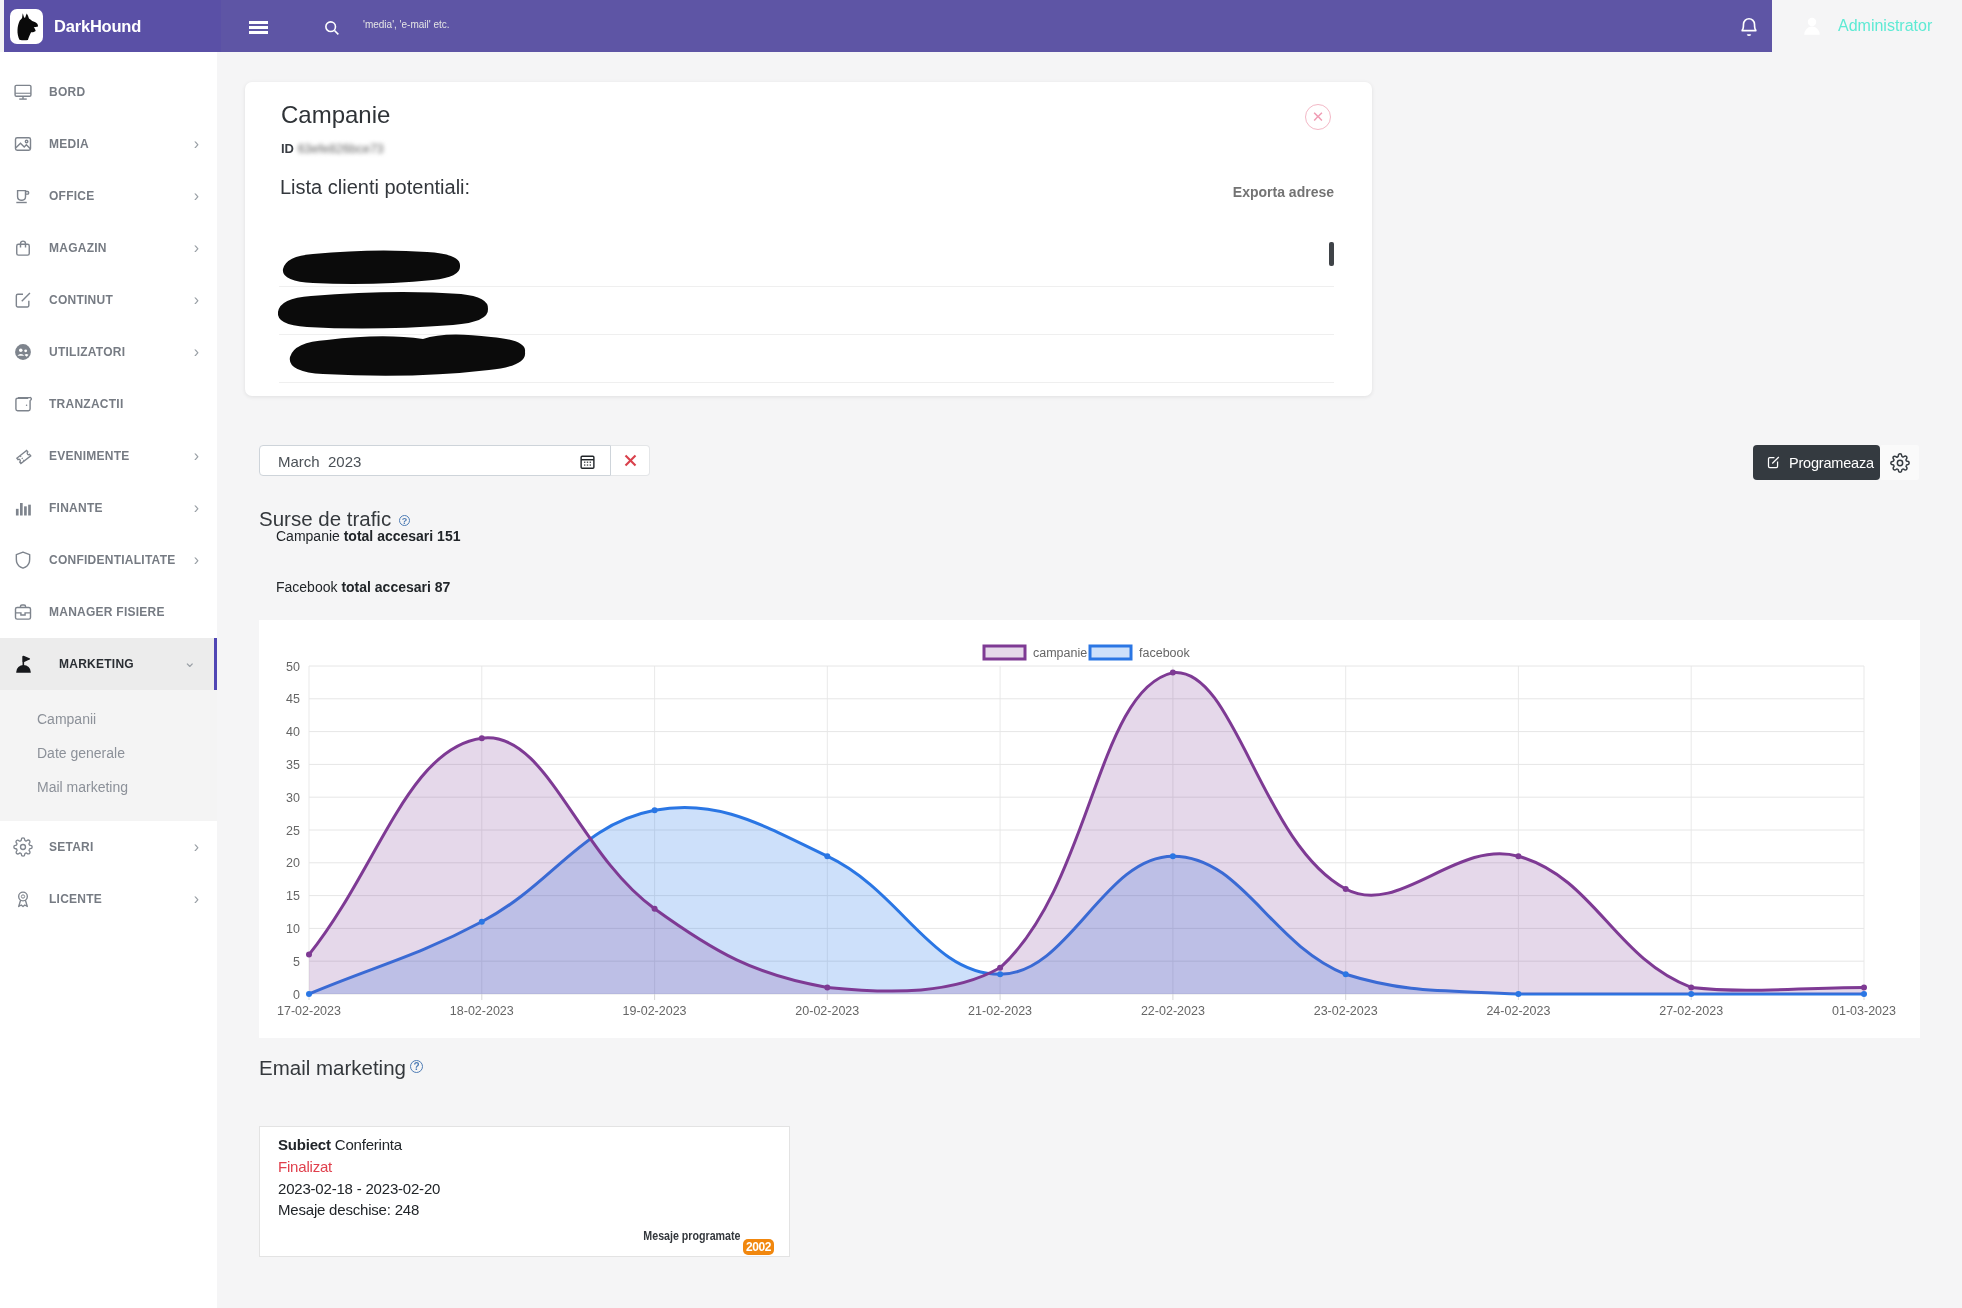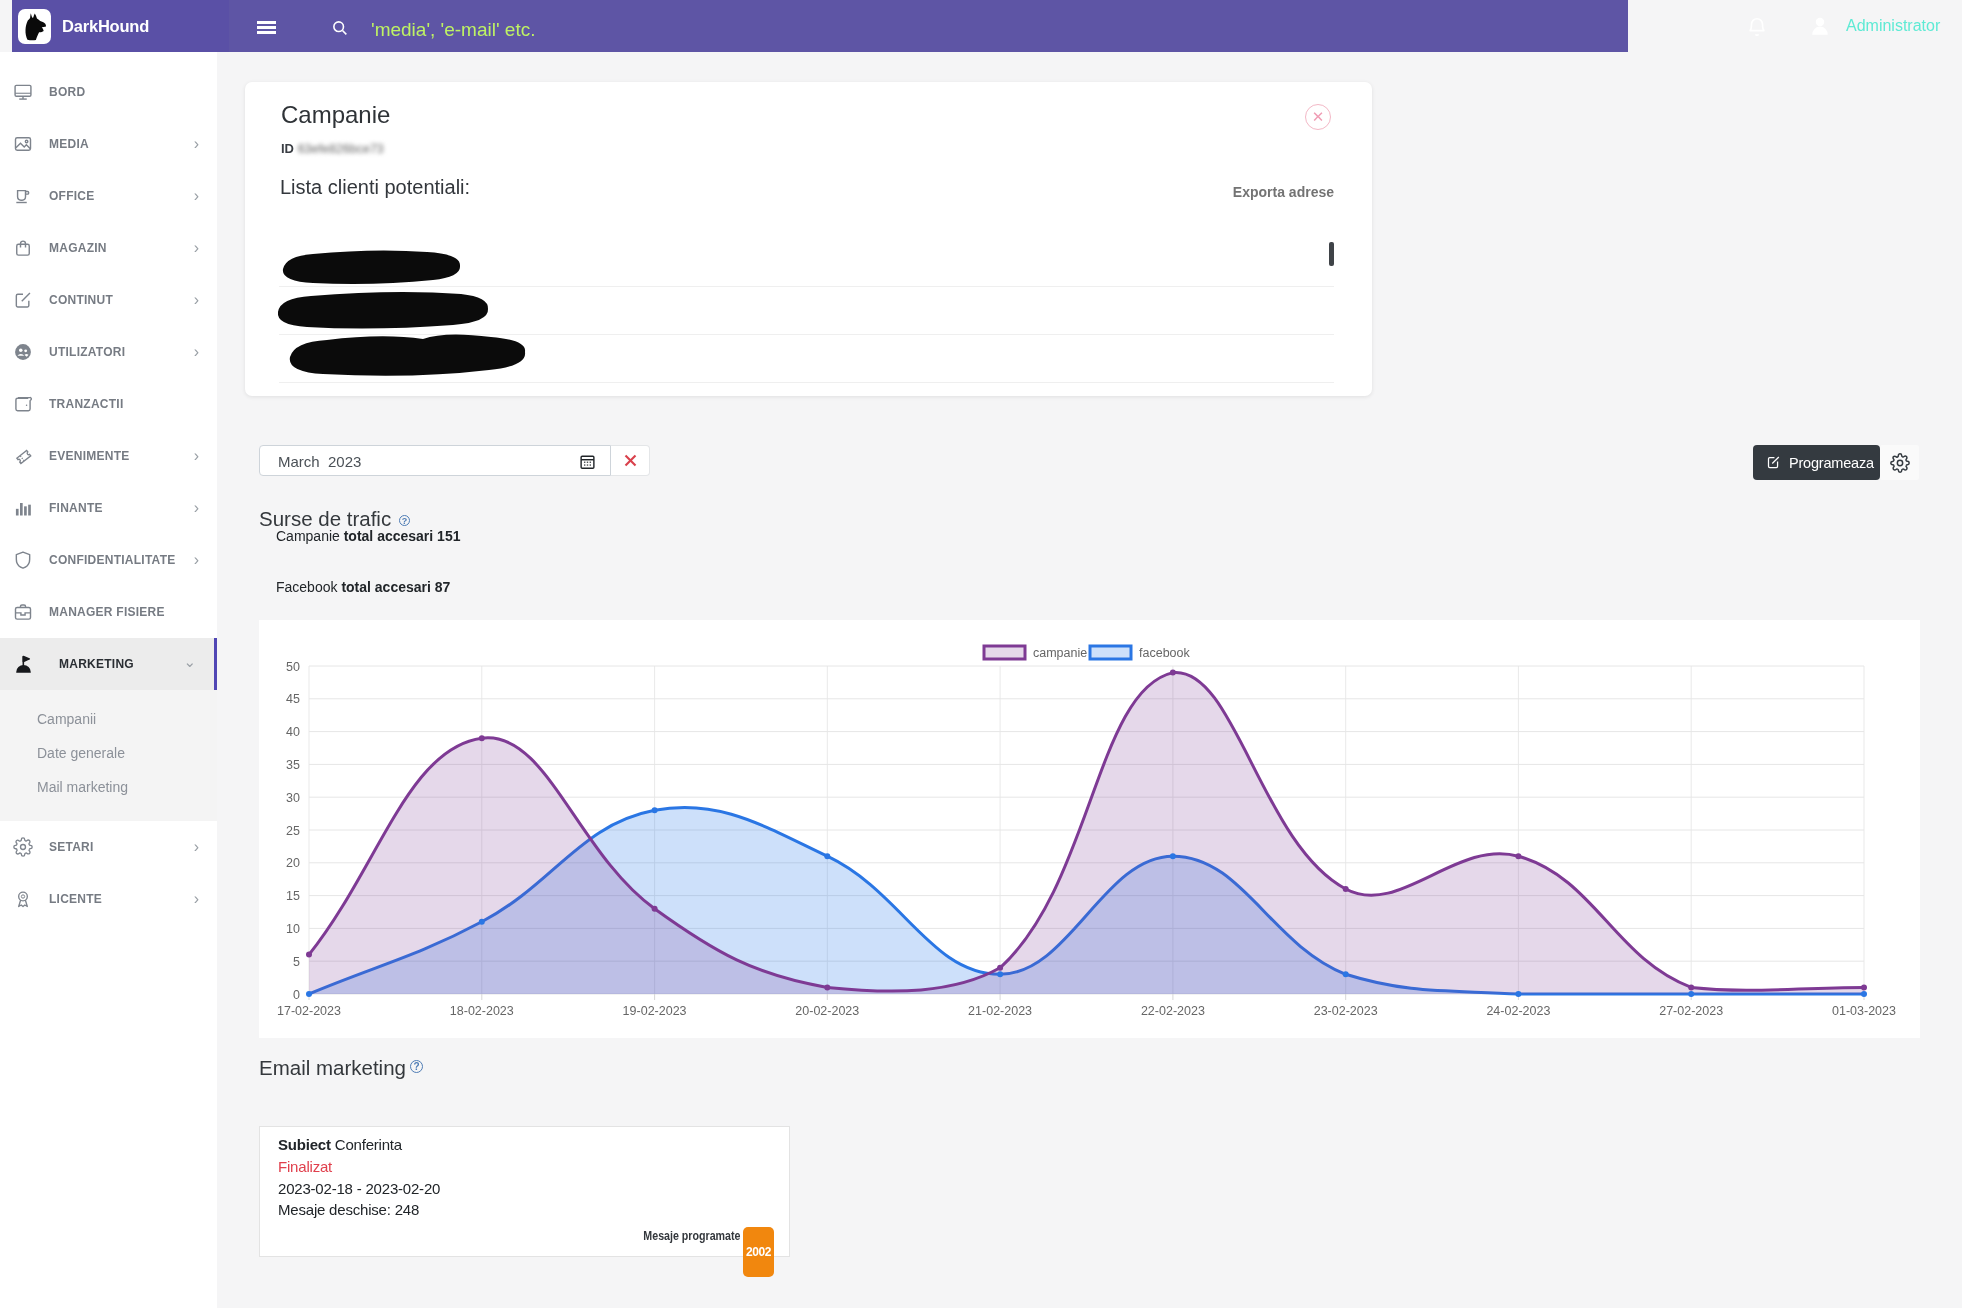--- a/index.html
+++ b/index.html
@@ -1,26 +1,26 @@
 <!DOCTYPE html>
 <html><head>
 <meta charset="utf-8">
 <style>
 * { margin:0; padding:0; box-sizing:border-box; }
 html,body { width:1962px; height:1308px; font-family:"Liberation Sans", sans-serif; background:#f5f5f6; overflow:hidden; }
 
 
-.header { position:fixed; top:0; left:12px; width:1616px; height:52px; background:#5e55a5; z-index:50; }
+.header { position:fixed; top:0; left:4px; width:1768px; height:52px; background:#5e55a5; z-index:50; }
 .brand { position:absolute; left:0; top:0; width:217px; height:52px; background:#5a50a6; display:flex; align-items:center; }
 .logo { width:33px; height:35px; background:#fff; border-radius:7px; margin-left:6px; margin-top:1px; display:flex; align-items:center; justify-content:center; }
 .brandname { color:#fff; font-size:16.5px; font-weight:bold; margin-left:11px; letter-spacing:-0.2px; }
 .hamburger { position:absolute; left:245px; top:20.5px; width:18.5px; height:14px; }
 .hamburger div { height:3.2px; background:#fff; margin-bottom:1.9px; }
 .hsearch { position:absolute; left:320px; top:20px; }
-.hplaceholder { position:absolute; left:359px; top:19px; color:#bef264; font-size:19px; }
+.hplaceholder { position:absolute; left:359px; top:19px; color:#e5e5e5; font-size:10px; }
 .bell { position:absolute; left:1734px; top:16px; }
 .avatar { position:absolute; left:1797px; top:15px; }
 .adminname { position:absolute; left:1834px; top:17px; color:#5eead4; font-size:16px; }
 
 
 .sidebar { position:fixed; top:52px; left:0; width:217px; height:1256px; background:#fff; z-index:40; }
 .mitem { position:relative; height:52px; display:flex; align-items:center; cursor:default; }
 .mitem .micon { width:20px; height:20px; margin-left:13px; color:#70757d; }
 .mitem .mlabel { margin-left:16px; font-size:12px; font-weight:bold; color:#767b83; letter-spacing:0.25px; }
 .mitem .chev { position:absolute; right:18px; color:#9aa0a6; }
@@ -59,21 +59,21 @@
 .chartpanel { position:absolute; left:42px; top:568px; width:1661px; height:418px; background:#fff; }
 
 
 .h2row2 { position:absolute; left:42px; top:1004px; font-size:20.5px; color:#34383c; }
 .ecard { position:absolute; left:42px; top:1074px; width:531px; height:131px; background:#fff; border:1px solid #e3e3e3; }
 .ecard .l1 { position:absolute; left:18px; top:9px; font-size:15px; color:#212529; letter-spacing:-0.2px; }
 .ecard .l2 { position:absolute; left:18px; top:31px; font-size:15px; color:#e0404d; letter-spacing:-0.2px; }
 .ecard .l3 { position:absolute; left:18px; top:53px; font-size:15px; color:#212529; letter-spacing:-0.2px; }
 .ecard .l4 { position:absolute; left:18px; top:74px; font-size:15px; color:#212529; letter-spacing:-0.2px; }
 .ecard .l5 { position:absolute; right:49px; top:101px; font-size:13px; font-weight:bold; color:#33373c; transform:scaleX(0.82); transform-origin:100% 50%; white-space:nowrap; }
-.badge { position:absolute; right:15px; top:100px; background:#f1870e; color:#fff; font-size:12px; font-weight:bold; border-radius:5px; padding:18px 3px; letter-spacing:-0.4px; }
+.badge { position:absolute; right:15px; top:112px; background:#f1870e; color:#fff; font-size:12px; font-weight:bold; border-radius:5px; padding:1px 3px; letter-spacing:-0.4px; }
 
 .hspan { display:inline-block; white-space:nowrap; }
 .qicon { position:absolute; width:14px; height:14px; border:1.6px solid #4e7cb5; border-radius:50%; color:#4e7cb5; font-size:10.5px; font-weight:bold; text-align:center; line-height:13px; }
 </style>
 </head>
 <body>
 
 <div class="main">
   <div class="card1">
     <div class="c1title">Campanie</div>

